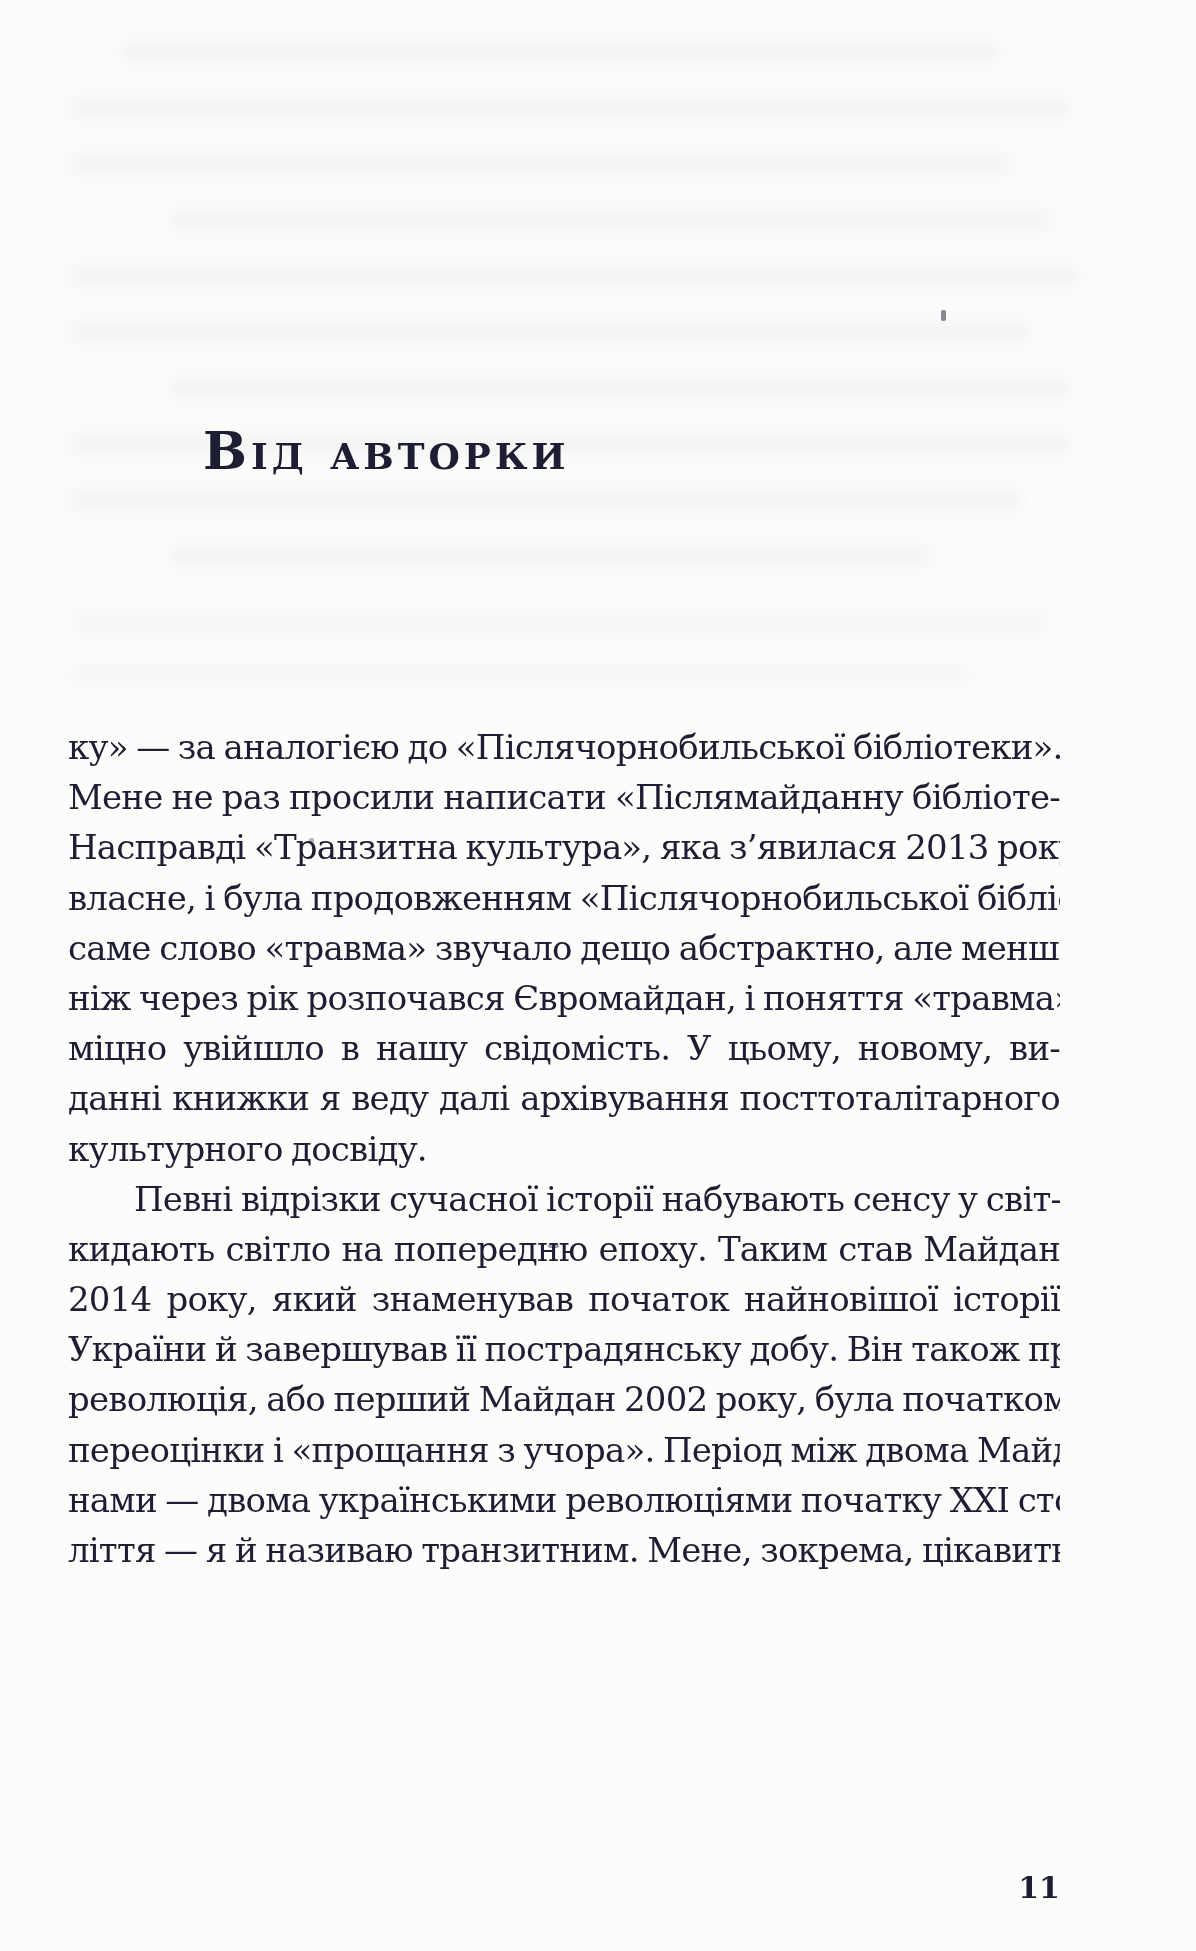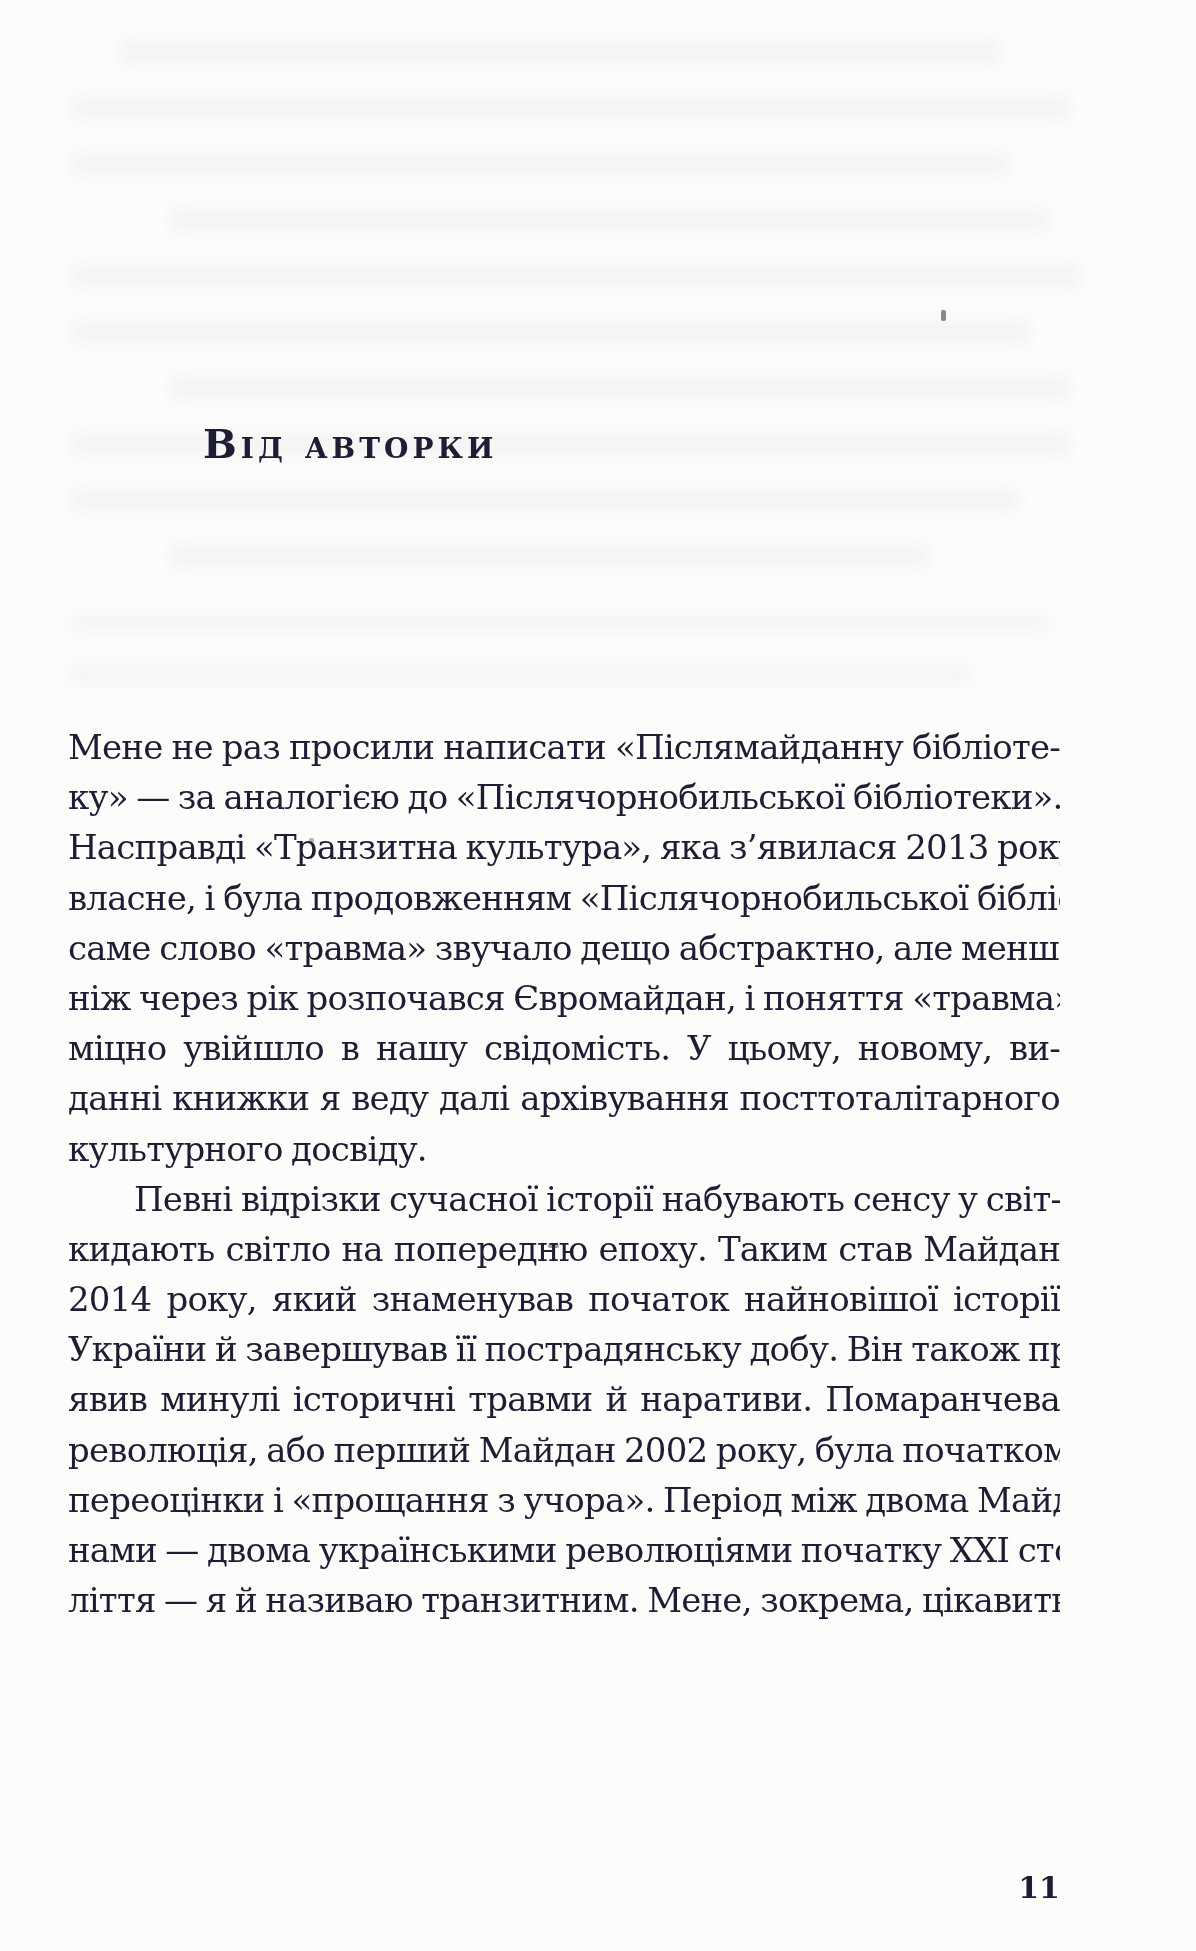--- a/index.html
+++ b/index.html
@@ -24,21 +24,21 @@
   }
   .artifact {
     position: absolute;
     background: #2a2a44;
     border-radius: 2px;
   }
   .heading {
     position: absolute;
     left: 203px; top: 420px;
     margin: 0;
-    font-size: 40px;
+    font-size: 52px;
     font-weight: 700;
     font-variant: small-caps;
     letter-spacing: 4px;
     color: #1d1d33;
     white-space: nowrap;
   }
   .body-text {
     position: absolute;
     left: 68px; top: 722px;
     width: 992px;
@@ -90,36 +90,35 @@
   </div>
 
   <span class="artifact" style="left:941px; top:310px; width:5px; height:11px; opacity:0.55;"></span>
   <span class="artifact" style="left:548px; top:1244px; width:11px; height:4px; opacity:0.45;"></span>
   <span class="artifact" style="left:309px; top:838px; width:5px; height:5px; opacity:0.35;"></span>
 
   <h1 class="heading">Від авторки</h1>
 
   <div class="body-text">
       <div class="para">
+        <div class="line">ку» — за аналогією до «Післячорнобильської бібліотеки».</div>
         <div class="line">Мене не раз просили написати «Післямайданну бібліоте-</div>
-        <div class="line">ку» — за аналогією до «Післячорнобильської бібліотеки».</div>
         <div class="line">Насправді «Транзитна культура», яка з’явилася 2013 року,</div>
         <div class="line">власне, і була продовженням «Післячорнобильської бібліо-</div>
         <div class="line">саме слово «травма» звучало дещо абстрактно, але менше</div>
         <div class="line">ніж через рік розпочався Євромайдан, і поняття «травма»</div>
         <div class="line">міцно увійшло в нашу свідомість. У цьому, новому, ви-</div>
         <div class="line">данні книжки я веду далі архівування посттоталітарного</div>
         <div class="line no-justify">культурного досвіду.</div>
       </div>
       <div class="para">
         <div class="line indent">Певні відрізки сучасної історії набувають сенсу у світ-</div>
         <div class="line">кидають світло на попередню епоху. Таким став Майдан</div>
         <div class="line">2014 року, який знаменував початок найновішої історії</div>
         <div class="line">України й завершував її пострадянську добу. Він також про-</div>
-        <div class="line">явив минулі історичні травми й наративи. Помаранчева</div>
         <div class="line">революція, або перший Майдан 2002 року, була початком</div>
         <div class="line">переоцінки і «прощання з учора». Період між двома Майда-</div>
         <div class="line">нами — двома українськими революціями початку XXI сто-</div>
         <div class="line">ліття — я й називаю транзитним. Мене, зокрема, цікавить</div>
       </div>
     </div>
 
   <div class="page-number">11</div>
 </div>
 

